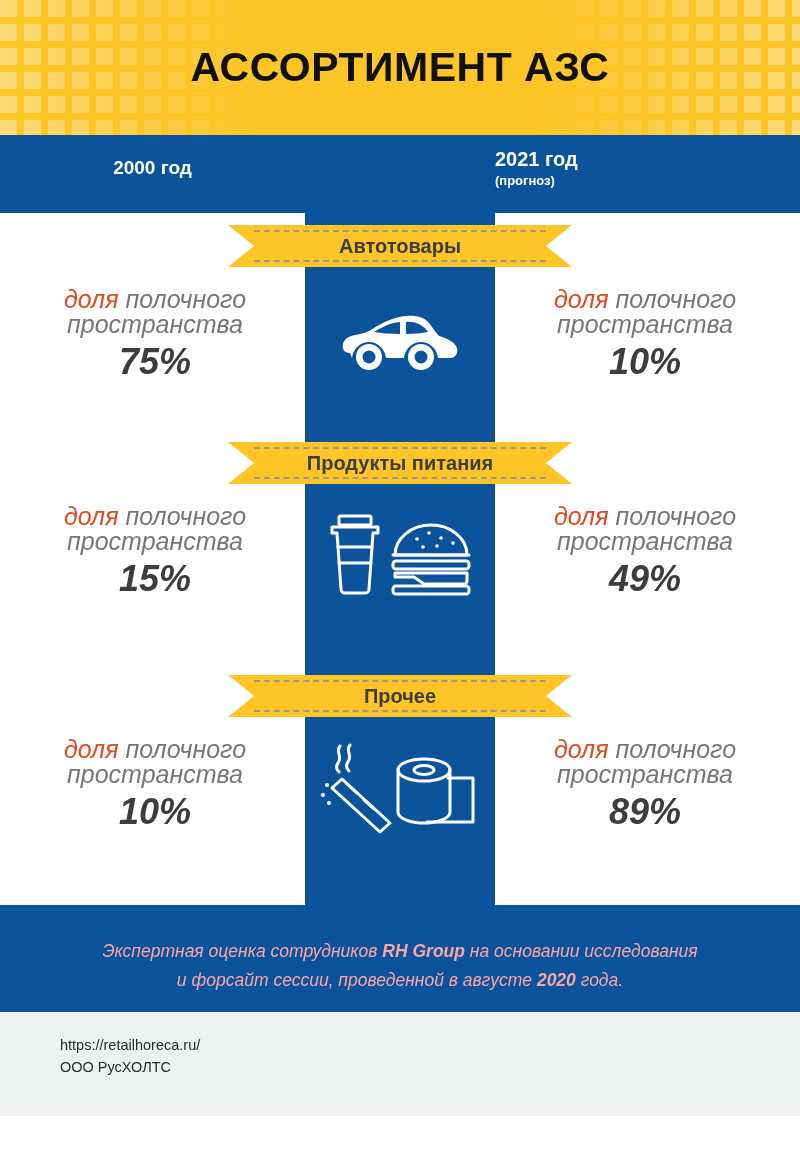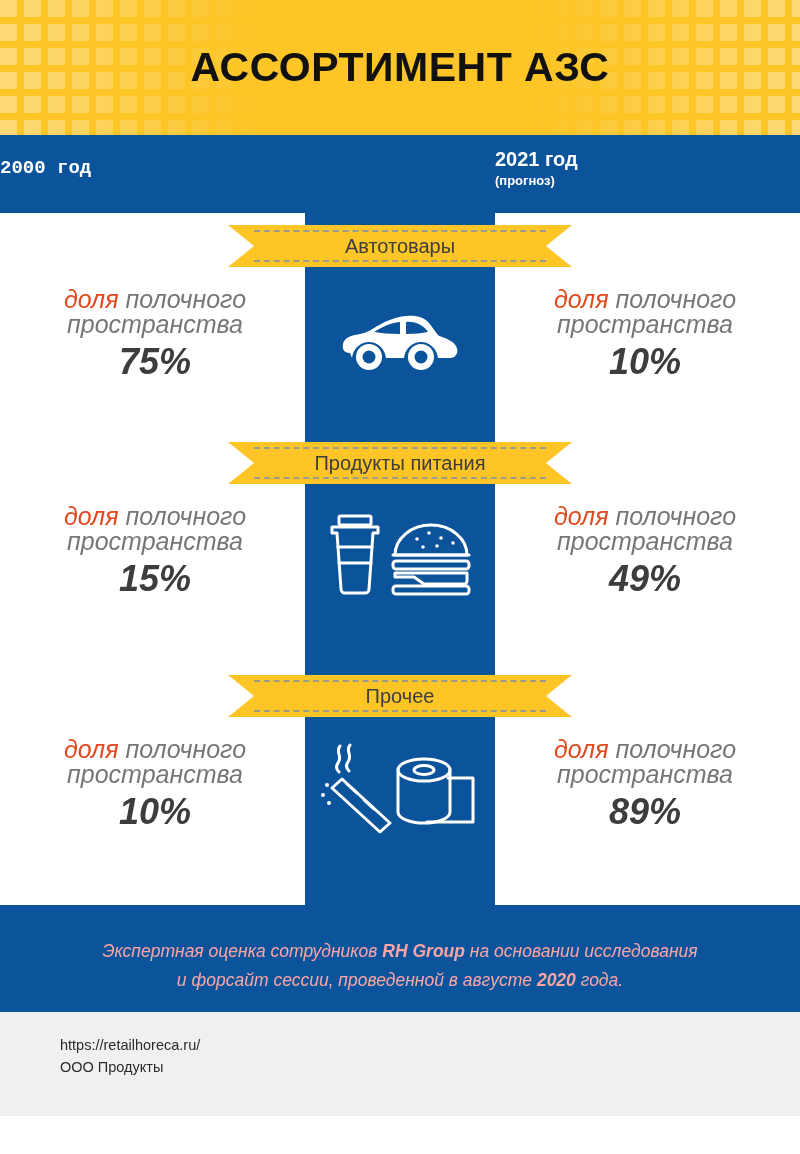--- a/index.html
+++ b/index.html
@@ -73,24 +73,24 @@
   .year-band {
     position: absolute;
     left: 0; top: 135px;
     width: 800px; height: 78px;
     background: #0b549b;
   }
   .year-left {
     position: absolute;
     left: 0; top: 22px;
     width: 305px;
+    text-align: center;
     color: #ffffff;
     font-size: 19px;
     font-weight: bold;
-    font-family: Liberation Mono, monospace;
   }
   .year-right {
     position: absolute;
     left: 495px; top: 11px;
     width: 305px;
     color: #ffffff;
   }
   .year-right .yr {
     font-size: 20px;
     font-weight: bold;
@@ -146,21 +146,21 @@
   .ribbon-dash-top { top: 5px; }
   .ribbon-dash-bottom { top: 35px; }
   .ribbon-label {
     position: absolute;
     left: 0; top: 0;
     width: 344px; height: 42px;
     display: flex;
     align-items: center;
     justify-content: center;
     font-size: 20px;
-    font-weight: normal;
+    font-weight: bold;
     color: #3d3d3d;
   }
 
   
   .stat {
     position: absolute;
     width: 290px;
     text-align: center;
     color: #6e6e6e;
   }
@@ -394,17 +394,17 @@
 
   <div class="footer-note">
     <div class="footer-note-text">
       <span>Экспертная оценка сотрудников </span><b>RH Group</b><span> на основании исследования и форсайт сессии, проведенной в августе </span><b>2020</b><span> года.</span>
     </div>
   </div>
 
   <div class="bottom-bar">
     <div class="bottom-bar-text">
       <div>https://retailhoreca.ru/</div>
-      <div>ООО Продукты</div>
+      <div>ООО РусХОЛТС</div>
     </div>
   </div>
 
 </div>
 
 </body></html>

